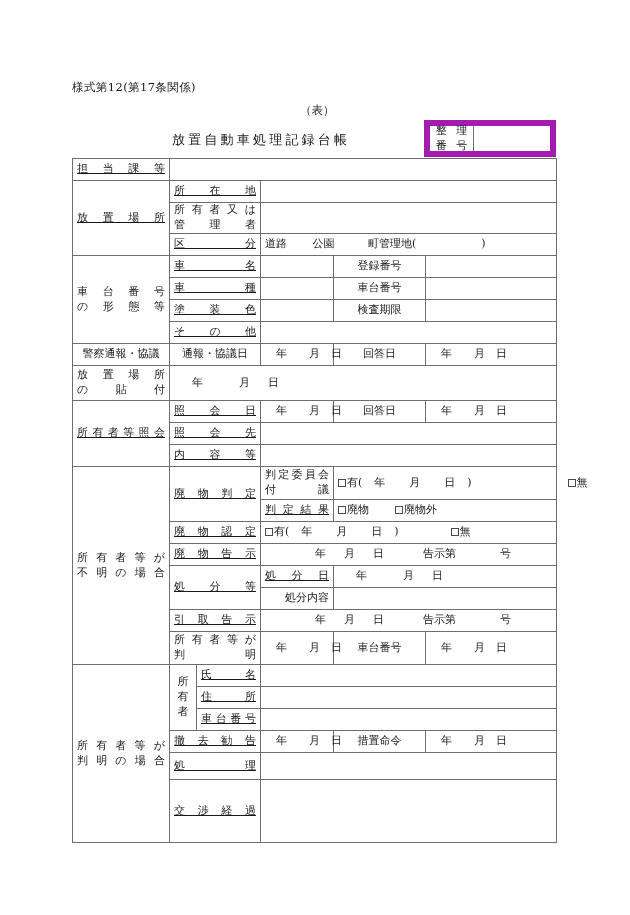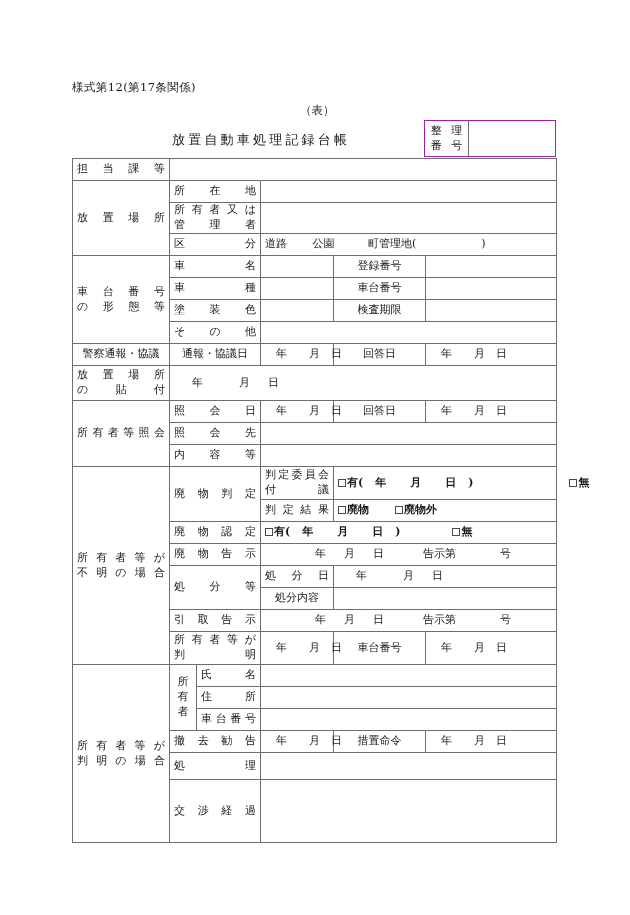--- a/index.html
+++ b/index.html
@@ -48,21 +48,21 @@
     white-space: nowrap;
   }
 
   
   .refbox {
     position: absolute;
     left: 424px;
     top: 120px;
     width: 132px;
     height: 37px;
-    border: 1px solid #a21caf;
+    border: 6px solid #a21caf;
     box-sizing: border-box;
     display: flex;
   }
   .refbox-label {
     width: 44px;
     border-right: 1px solid #6e6e6e;
     box-sizing: border-box;
     display: flex;
     flex-direction: column;
     align-items: center;
@@ -95,40 +95,41 @@
   }
 
   
   .lbl {
     text-align: justify;
     text-align-last: justify;
     text-justify: inter-character;
     white-space: nowrap;
     padding-left: 7px;
     padding-right: 7px;
+    text-decoration: underline;
   }
   .lbl-2line {
     text-align: justify;
     text-align-last: justify;
     text-justify: inter-character;
     padding-left: 7px;
     padding-right: 7px;
     line-height: 1.35;
   }
   .lbl-2line span { display: block;
     text-align: justify;
     text-align-last: justify;
     text-justify: inter-character;
   }
   .lbl-plain {
     text-align: center;
     white-space: nowrap;
   }
   .lbl-left {
-    text-align: center;
+    text-align: right;
     white-space: nowrap;
     margin-top: 48px;
   }
   .center { text-align: center; font-family: Liberation Mono, monospace; }
 
   
   .vstack {
     text-align: center;
     line-height: 1.5;
     padding: 0 2px;
@@ -146,21 +147,21 @@
     display: inline-block;
     padding: 0 11px;
   }
   .dateline-wide em { padding: 0 18px; }
 
   .kokuji { white-space: nowrap; }
   .kokuji i { font-style: normal; display: inline-block; padding: 0 9px; }
   .kokuji b { font-weight: normal; display: inline-block; padding-left: 30px; }
   .kokuji u { text-decoration: none; display: inline-block; padding-left: 44px; }
 
-  .chk { white-space: nowrap; font-weight: bold; }
+  .chk { white-space: nowrap; }
   .chk .box {
     display: inline-block;
     width: 8px;
     height: 8px;
     border: 1px solid #4a4a4a;
     margin-right: 1px;
     vertical-align: -1px;
     box-sizing: border-box;
   }
   .chk .gap-sm { display: inline-block; width: 26px; }

